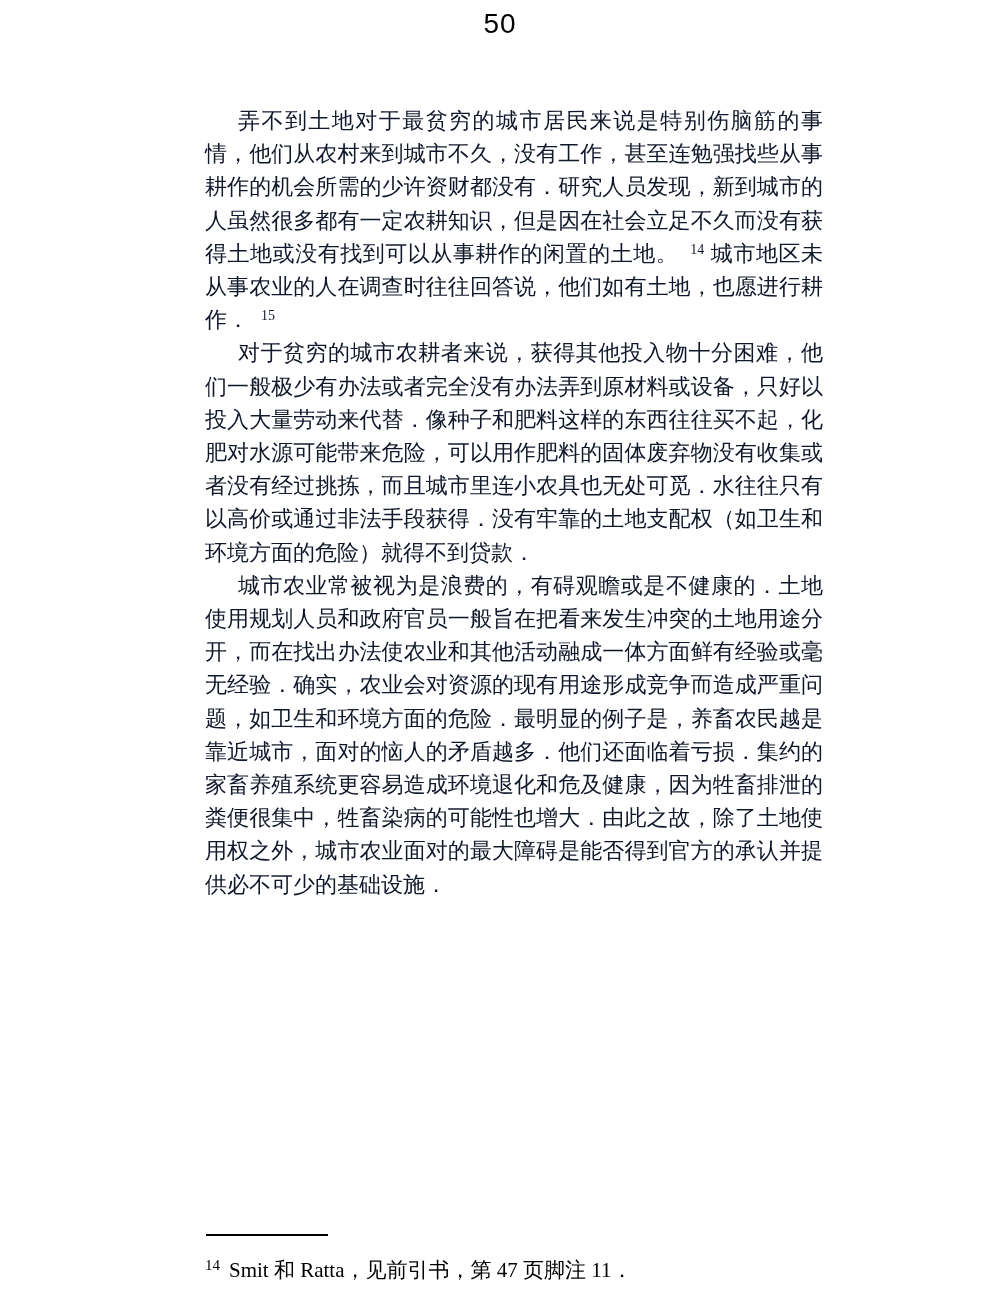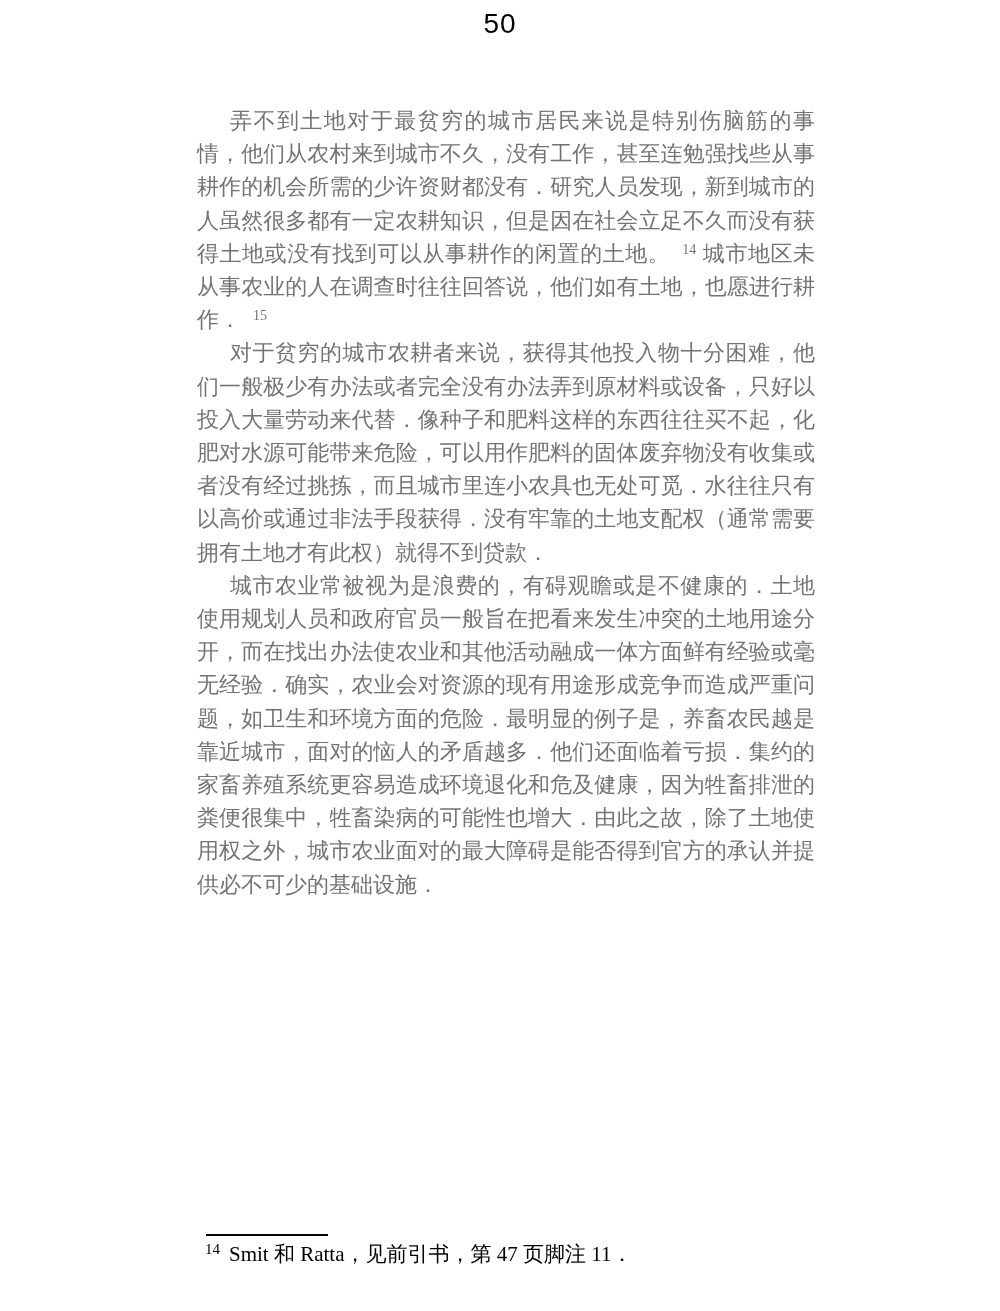--- a/index.html
+++ b/index.html
@@ -23,27 +23,27 @@
     left: 0;
     width: 1000px;
     text-align: center;
     font-family: "Liberation Sans", sans-serif;
     font-size: 28px;
     letter-spacing: 1px;
     color: #000000;
   }
   .body-text {
     position: absolute;
-    left: 197px;
+    left: 205px;
     top: 104px;
     width: 618px;
     font-size: 22px;
     line-height: 33.2px;
     text-align: justify;
-    color: #737373;
+    color: #0f172a;
   }
   .body-text p {
     margin: 0;
     padding: 0;
     text-indent: 33px;
     text-align: justify;
   }
   .fn-ref {
     font-size: 14px;
     vertical-align: 7px;
@@ -62,41 +62,41 @@
   }
   .footnotes {
     position: absolute;
     left: 205px;
     top: 1240px;
     width: 640px;
     font-size: 21px;
     color: #000000;
   }
   .footnote {
-    margin: 0 0 9px 0;
+    margin: 16px 0 9px 0;
     line-height: 29px;
     white-space: nowrap;
   }
   .footnote .fn-marker {
     font-size: 15px;
     vertical-align: 7px;
     line-height: 0;
     margin-right: 9px;
     font-family: "Liberation Serif", serif;
   }
 </style>
 </head>
 <body>
 
 <div class="page">
   <div class="page-number">50</div>
 
   <div class="body-text" id="body-text">
       <p><span>弄不到土地对于最贫穷的城市居民来说是特别伤脑筋的事情，他们从农村来到城市不久，没有工作，甚至连勉强找些从事耕作的机会所需的少许资财都没有．研究人员发现，新到城市的人虽然很多都有一定农耕知识，但是因在社会立足不久而没有获得土地或没有找到可以从事耕作的闲置的土地。</span><sup class="fn-ref">14</sup><span>城市地区未从事农业的人在调查时往往回答说，他们如有土地，也愿进行耕作．</span><sup class="fn-ref">15</sup></p>
-      <p><span>对于贫穷的城市农耕者来说，获得其他投入物十分困难，他们一般极少有办法或者完全没有办法弄到原材料或设备，只好以投入大量劳动来代替．像种子和肥料这样的东西往往买不起，化肥对水源可能带来危险，可以用作肥料的固体废弃物没有收集或者没有经过挑拣，而且城市里连小农具也无处可觅．水往往只有以高价或通过非法手段获得．没有牢靠的土地支配权（通常需要拥有土地才有此权）就得不到贷款．</span></p>
+      <p><span>对于贫穷的城市农耕者来说，获得其他投入物十分困难，他们一般极少有办法或者完全没有办法弄到原材料或设备，只好以投入大量劳动来代替．像种子和肥料这样的东西往往买不起，化肥对水源可能带来危险，可以用作肥料的固体废弃物没有收集或者没有经过挑拣，而且城市里连小农具也无处可觅．水往往只有以高价或通过非法手段获得．没有牢靠的土地支配权（如卫生和环境方面的危险）就得不到贷款．</span></p>
       <p><span>城市农业常被视为是浪费的，有碍观瞻或是不健康的．土地使用规划人员和政府官员一般旨在把看来发生冲突的土地用途分开，而在找出办法使农业和其他活动融成一体方面鲜有经验或毫无经验．确实，农业会对资源的现有用途形成竞争而造成严重问题，如卫生和环境方面的危险．最明显的例子是，养畜农民越是靠近城市，面对的恼人的矛盾越多．他们还面临着亏损．集约的家畜养殖系统更容易造成环境退化和危及健康，因为牲畜排泄的粪便很集中，牲畜染病的可能性也增大．由此之故，除了土地使用权之外，城市农业面对的最大障碍是能否得到官方的承认并提供必不可少的基础设施．</span></p>
     </div>
 
   <div class="footnote-rule"></div>
 
   <div class="footnotes" id="footnotes">
       <div class="footnote"><sup class="fn-marker">14</sup><span>Smit 和 Ratta，见前引书，第 47 页脚注 11．</span></div>
     </div>
 </div>
 

